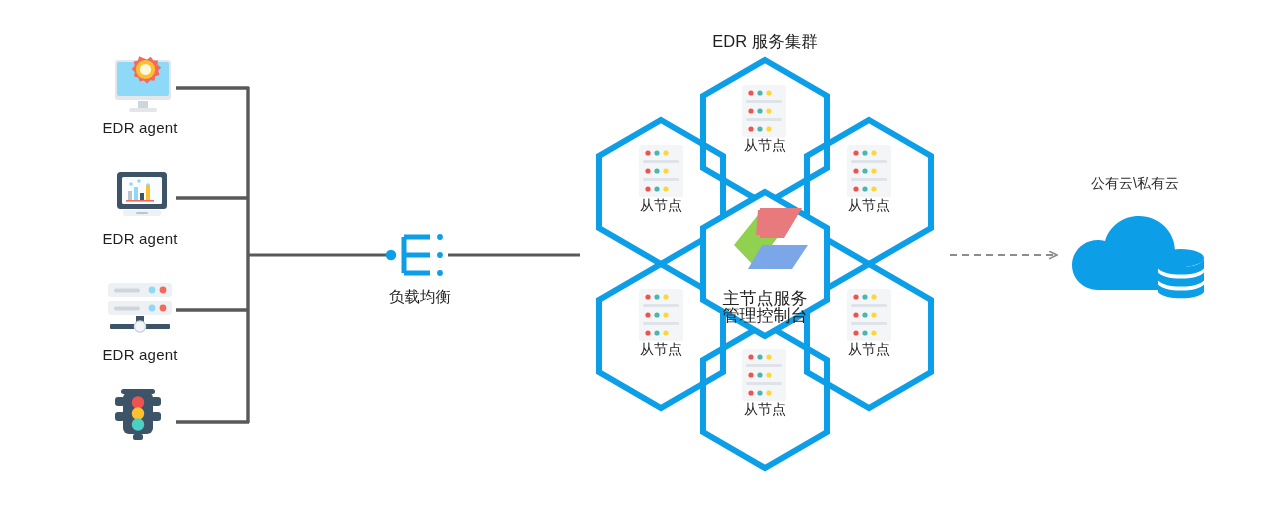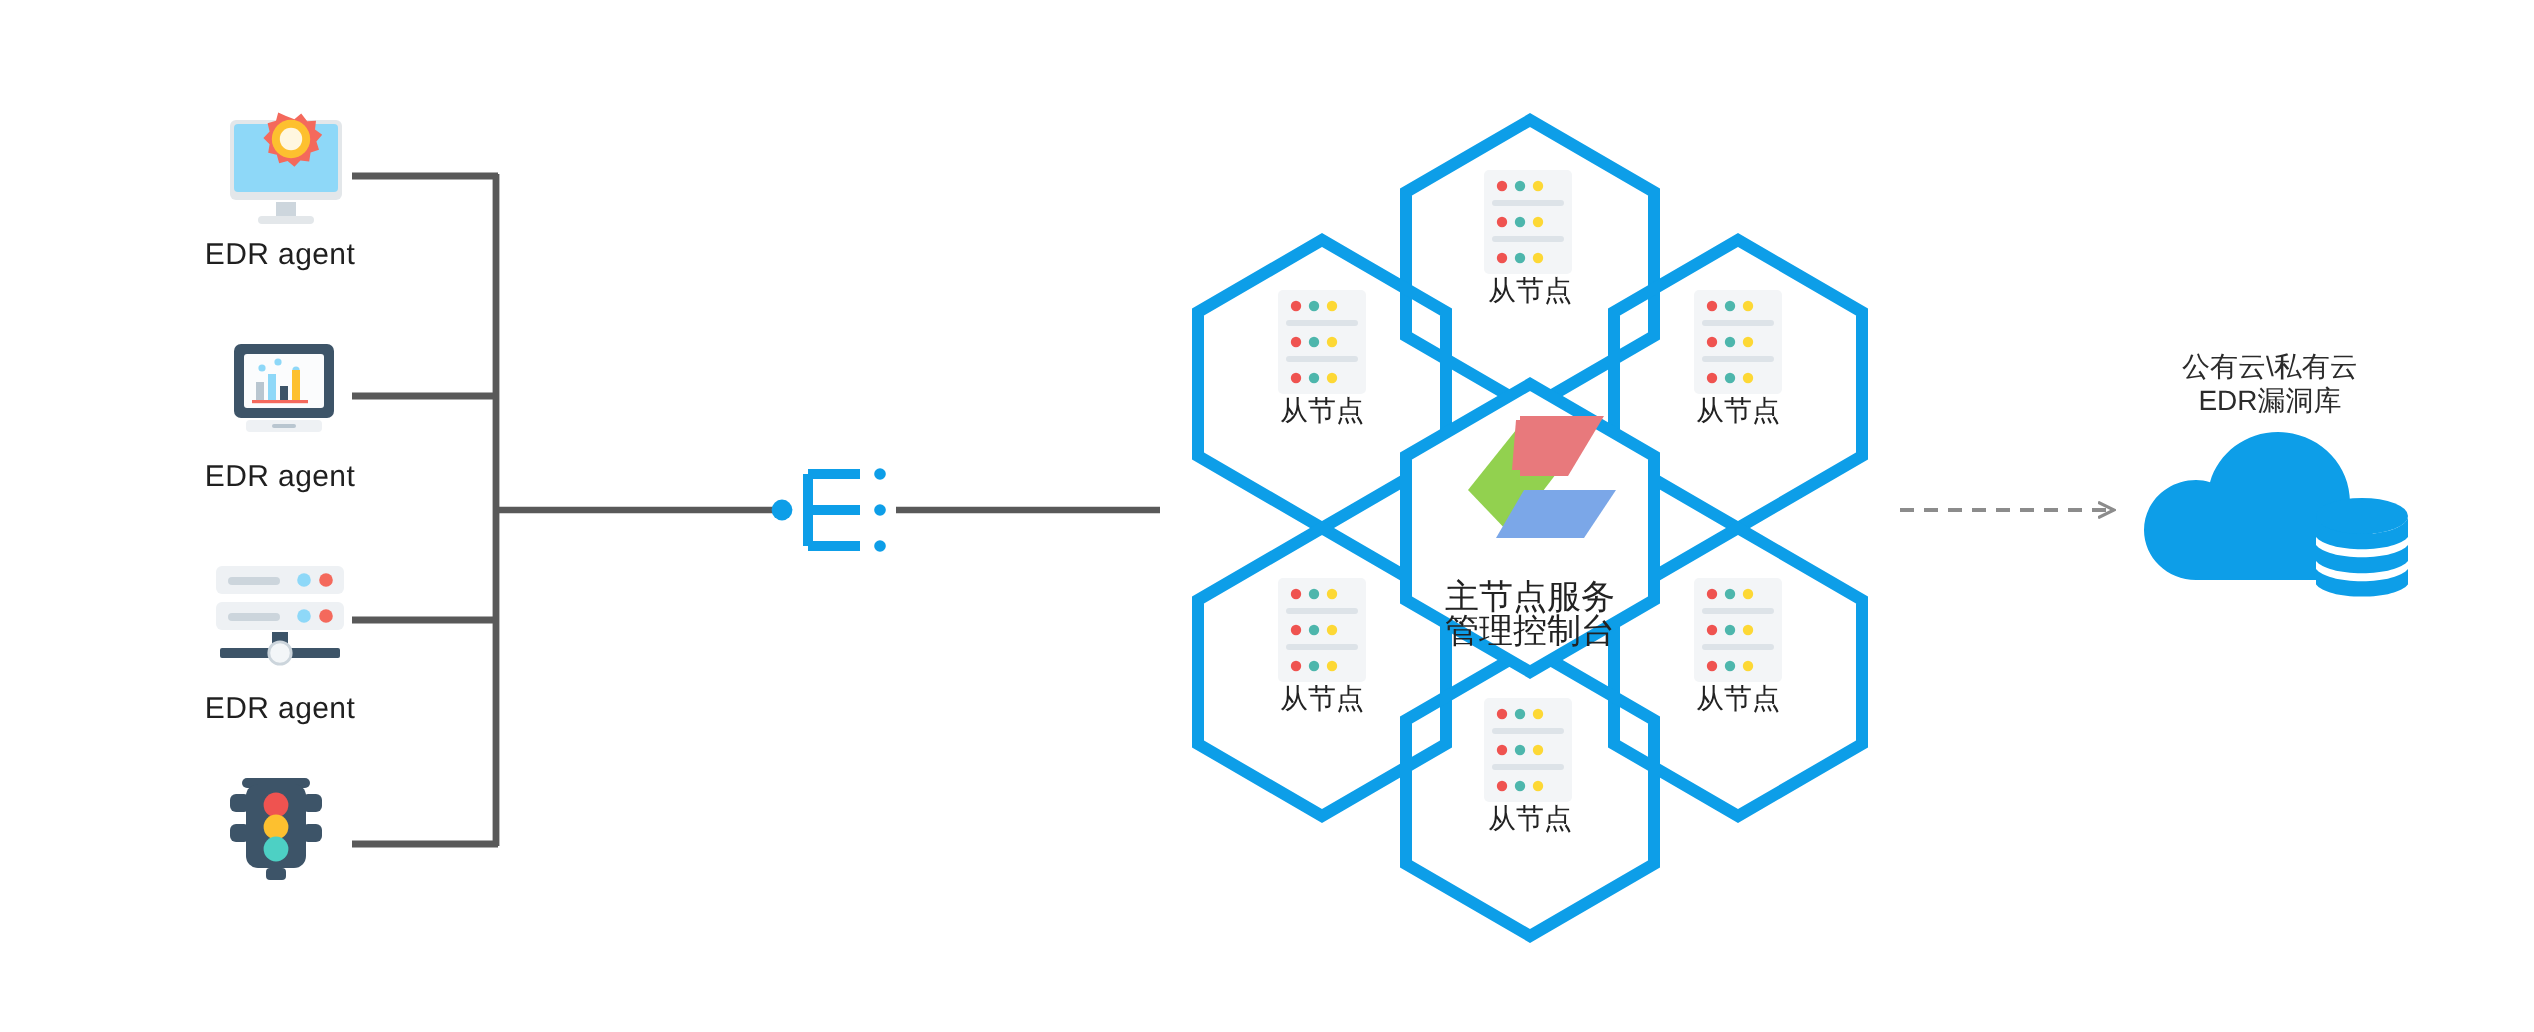--- a/index.html
+++ b/index.html
@@ -280,28 +280,29 @@
         <path fill="#ffffff" d="M0,43.2 C3,46.9 12,49.3 23,49.3 C34,49.3 43,46.9 46,43.2
               L46,46.6 C43,50.3 34,52.7 23,52.7 C12,52.7 3,50.3 0,46.6 Z"></path>
       </g>
     </g>
   </svg>
 
   <div class="label label-left" style="left:60px; top:118px; width:160px;">EDR agent</div>
   <div class="label label-left" style="left:60px; top:229px; width:160px;">EDR agent</div>
   <div class="label label-left" style="left:60px; top:345px; width:160px;">EDR agent</div>
 
-
+  <div class="label label-cn" style="left:340px; top:287px; width:160px;">负载均衡</div>
+
+  <div class="label title-label" style="left:665px; top:30px; width:200px;">EDR 服务集群</div>
 
   <div class="label node-label" style="left:705px; top:136px; width:120px;">从节点</div>
   <div class="label node-label" style="left:601px; top:196px; width:120px;">从节点</div>
   <div class="label node-label" style="left:809px; top:196px; width:120px;">从节点</div>
   <div class="label node-label" style="left:601px; top:340px; width:120px;">从节点</div>
   <div class="label node-label" style="left:809px; top:340px; width:120px;">从节点</div>
   <div class="label node-label" style="left:705px; top:400px; width:120px;">从节点</div>
 
   <div class="label master-label" style="left:705px; top:288px; width:120px;">主节点服务</div>
   <div class="label master-label" style="left:705px; top:305px; width:120px;">管理控制台</div>
 
   <div class="label cloud-label" style="left:1055px; top:174px; width:160px;">公有云\私有云</div>
-  <div class="label cloud-label" style="left:1055px; top:191px; width:160px;">EDR漏洞库</div>
 
 </div>
 
 </body></html>

